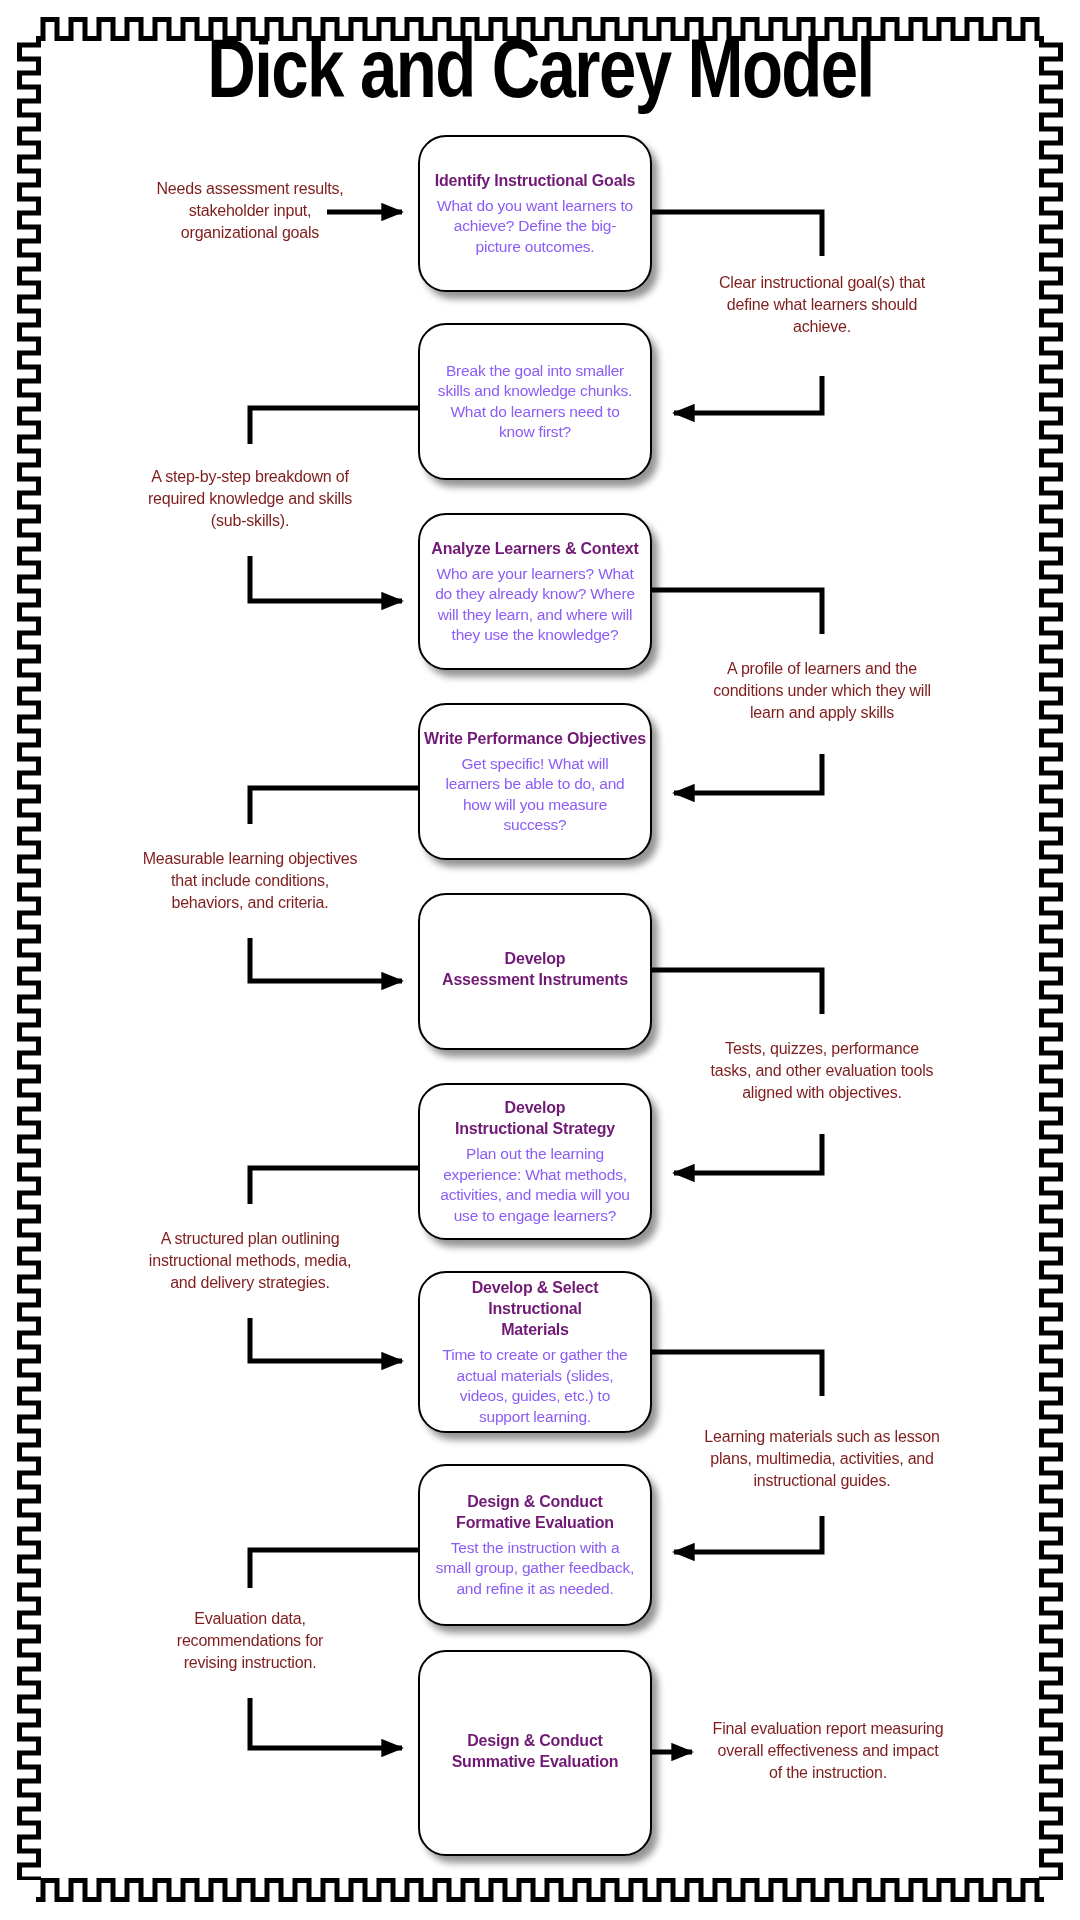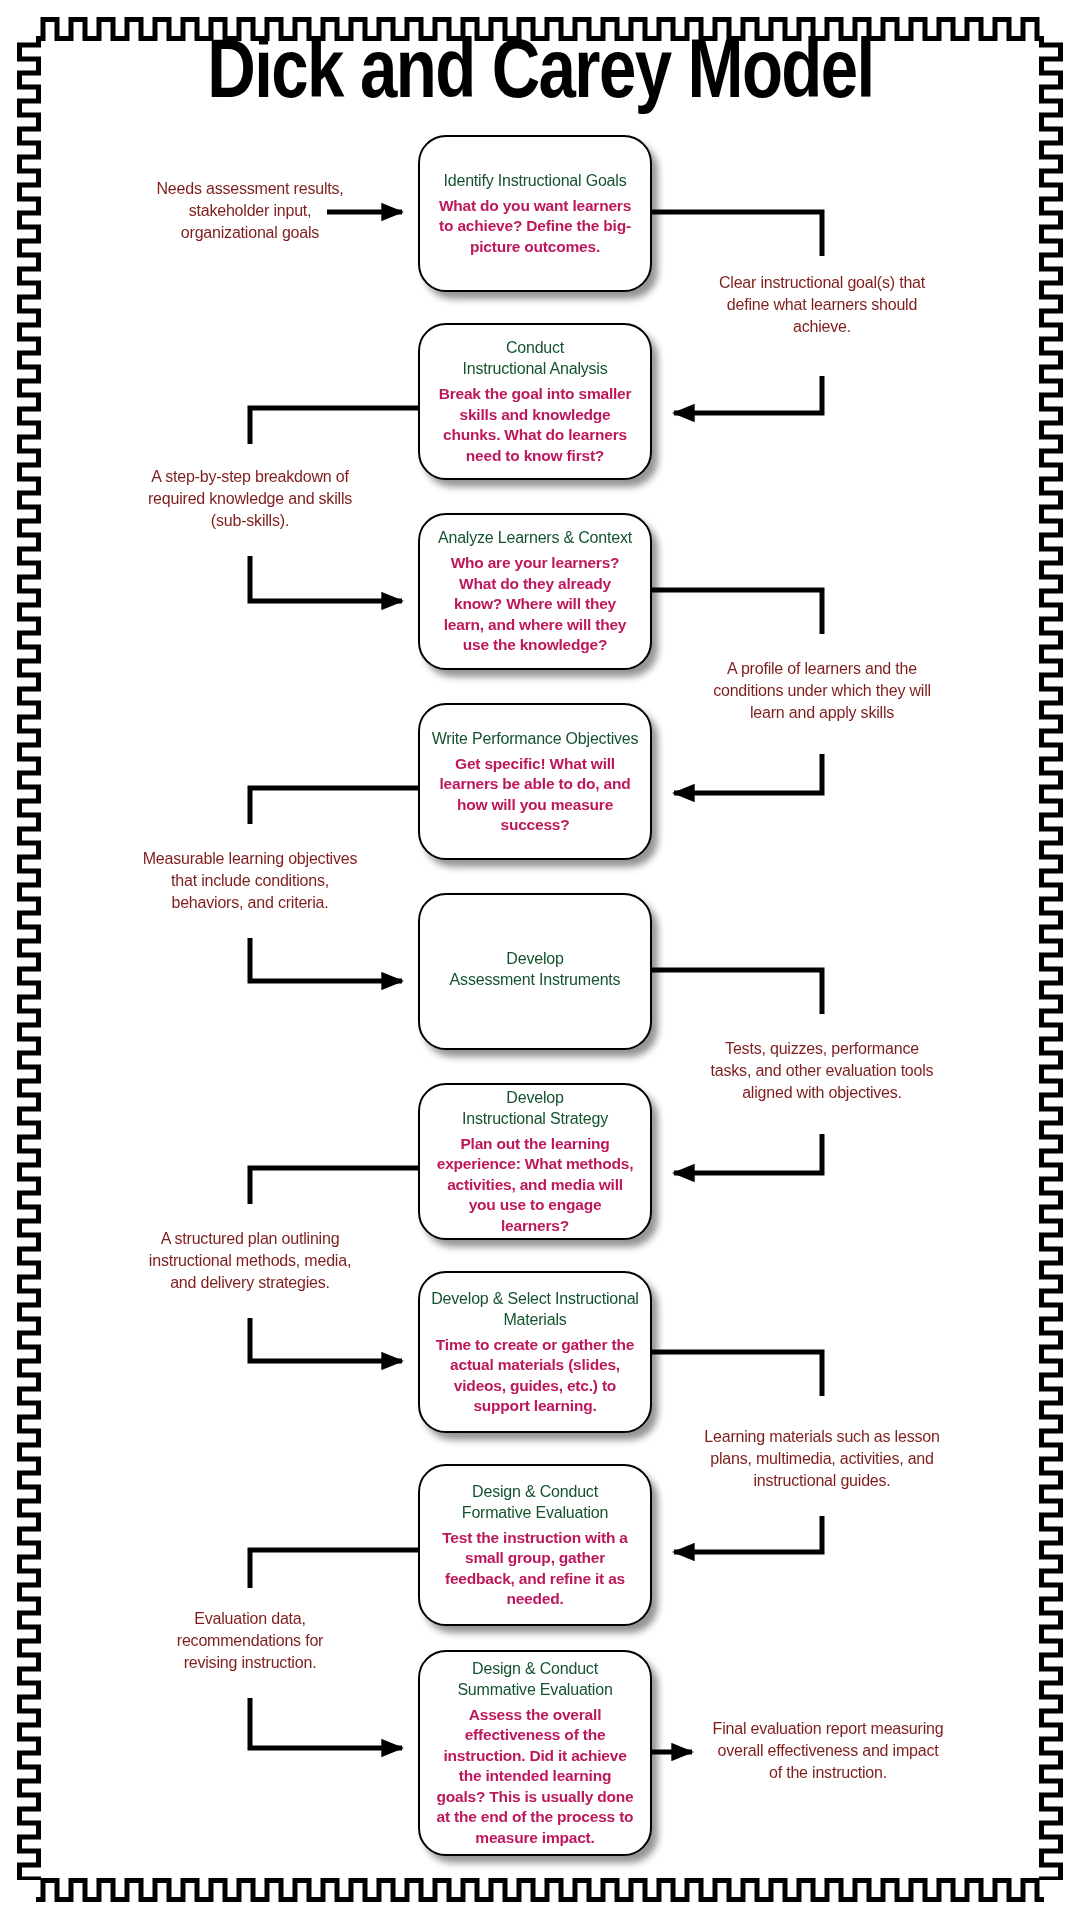--- a/index.html
+++ b/index.html
@@ -17,26 +17,26 @@
   .connector-layer{position:absolute;left:0;top:0;width:1080px;height:1920px;}
   .conn{stroke:#000;stroke-width:5;fill:none;}
   .stage{
     position:absolute;left:418px;width:234px;box-sizing:border-box;
     background:#fff;border:2px solid #000;border-radius:28px;
     box-shadow:6px 7px 7px rgba(0,0,0,0.42);
     display:flex;flex-direction:column;justify-content:center;align-items:center;
     text-align:center;padding:8px 4px;
   }
   .stage-title{
-    font-weight:normal;font-size:16px;line-height:21px;white-space:pre-line;
-    letter-spacing:-0.2px;width:100%;margin-bottom:5px;color:#14532d;
+    font-weight:bold;font-size:16px;line-height:21px;white-space:pre-line;
+    letter-spacing:-0.2px;width:100%;margin-bottom:5px;color:#701a75;
   }
   .stage-desc{
     font-size:15.5px;line-height:20.5px;letter-spacing:-0.2px;
-    padding:0 10px;color:#be185d;font-weight:bold;
+    padding:0 10px;color:#8b5cf6;
   }
   .note{
     position:absolute;text-align:center;font-size:16px;line-height:22px;
     white-space:pre-line;letter-spacing:-0.2px;color:#7f1d1d;
   }
 </style>
 </head>
 <body>
 
 <div class="page">
@@ -112,22 +112,20 @@
     <path class="conn" d="M250,1698 V1748 H402" marker-end="url(#arr)"></path>
 
     <path class="conn" d="M652,1752 H692" marker-end="url(#arr)"></path>
   </svg>
 
   <div class="stage" style="top:135px;height:157px">
     <div class="stage-title">Identify Instructional Goals</div>
     <div class="stage-desc">What do you want learners to achieve? Define the big-picture outcomes.</div>
   </div>
   <div class="stage" style="top:323px;height:157px">
-    <div class="stage-title">Conduct
-Instructional Analysis</div>
     <div class="stage-desc">Break the goal into smaller skills and knowledge chunks. What do learners need to know first?</div>
   </div>
   <div class="stage" style="top:513px;height:157px">
     <div class="stage-title">Analyze Learners &amp; Context</div>
     <div class="stage-desc">Who are your learners? What do they already know? Where will they learn, and where will they use the knowledge?</div>
   </div>
   <div class="stage" style="top:703px;height:157px">
     <div class="stage-title">Write Performance Objectives</div>
     <div class="stage-desc">Get specific! What will learners be able to do, and how will you measure success?</div>
   </div>
@@ -146,21 +144,20 @@
     <div class="stage-desc">Time to create or gather the actual materials (slides, videos, guides, etc.) to support learning.</div>
   </div>
   <div class="stage" style="top:1464px;height:162px">
     <div class="stage-title">Design &amp; Conduct
 Formative Evaluation</div>
     <div class="stage-desc">Test the instruction with a small group, gather feedback, and refine it as needed.</div>
   </div>
   <div class="stage" style="top:1650px;height:206px">
     <div class="stage-title">Design &amp; Conduct
 Summative Evaluation</div>
-    <div class="stage-desc">Assess the overall effectiveness of the instruction. Did it achieve the intended learning goals? This is usually done at the end of the process to measure impact.</div>
   </div>
 
   <div class="note" style="left:100px;top:178px;width:300px">Needs assessment results,
 stakeholder input,
 organizational goals</div>
   <div class="note" style="left:100px;top:466px;width:300px">A step-by-step breakdown of
 required knowledge and skills
 (sub-skills).</div>
   <div class="note" style="left:100px;top:848px;width:300px">Measurable learning objectives
 that include conditions,

